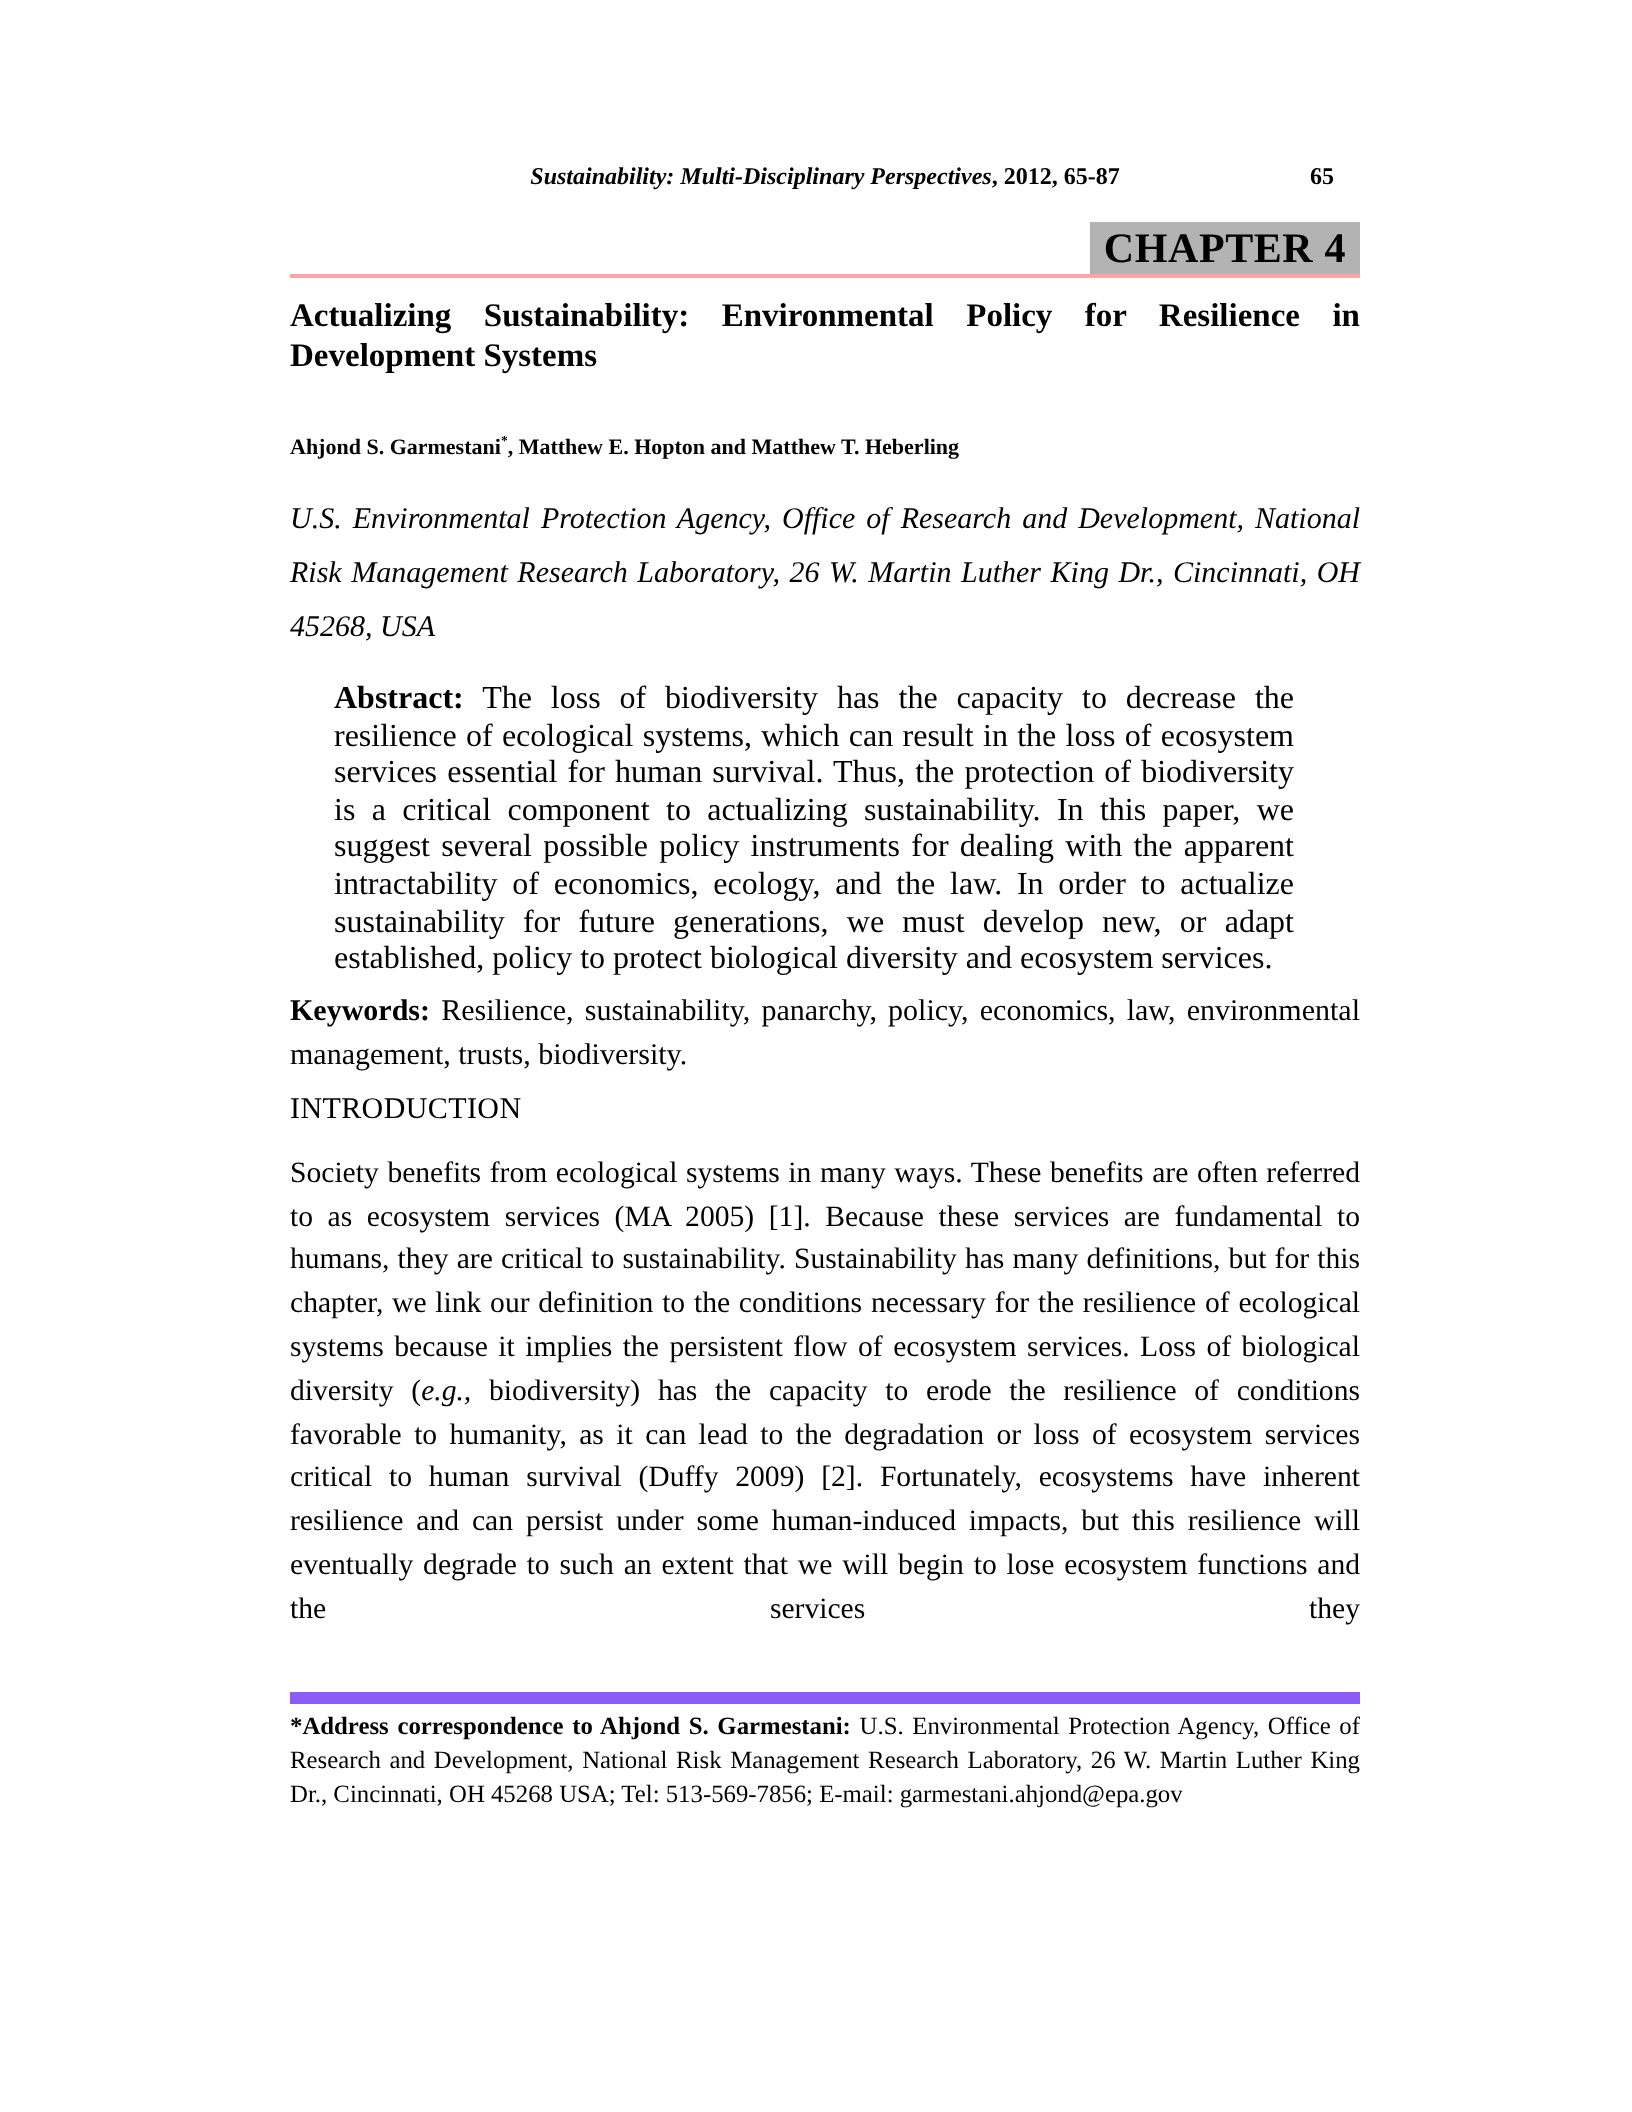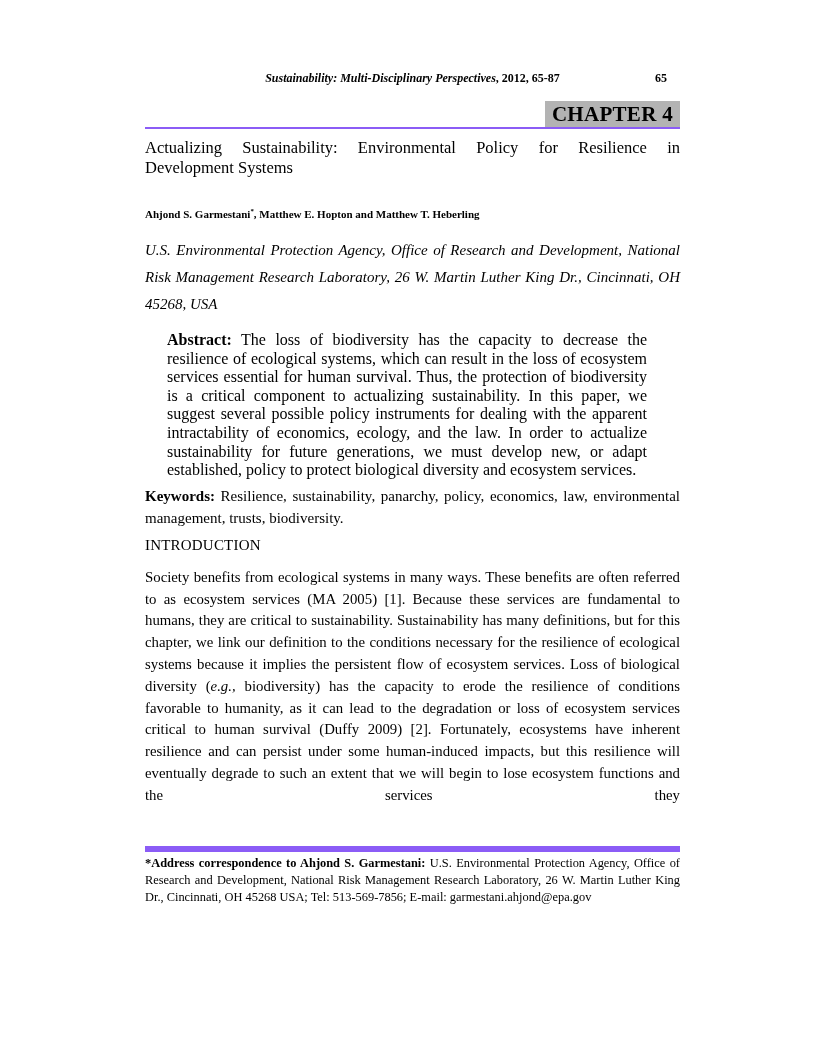--- a/index.html
+++ b/index.html
@@ -8,23 +8,23 @@
     width: 816px;
     height: 1056px;
     background: #ffffff;
     font-family: "Liberation Serif", serif;
     color: #000000;
     overflow: hidden;
   }
   .content {
     position: absolute;
     left: 145px;
-    top: 12px;
+    top: 0;
     width: 535px;
-    padding-top: 59px;
+    padding-top: 81px;
   }
   
   .running-header {
     position: relative;
     height: 15px;
     font-size: 12px;
     font-weight: bold;
     text-align: center;
     line-height: 15px;
     white-space: nowrap;
@@ -32,37 +32,37 @@
   .running-header .journal { font-style: italic; }
   .running-header .rh-page {
     position: absolute;
     right: 13px;
     top: 0;
   }
   
   .chapter-row {
     margin-top: 15px;
     text-align: right;
-    border-bottom: 2px solid #8b5cf6;
+    border-bottom: 2px solid #fca5a5;
     line-height: 0;
   }
   .chapter-badge {
     display: inline-block;
     background: #b3b3b3;
     font-size: 21px;
     font-weight: bold;
     line-height: 24px;
     padding: 1px 7px;
     letter-spacing: 0.3px;
   }
   
   .title {
     margin: 9px 0 0 0;
     font-size: 16.5px;
-    font-weight: normal;
+    font-weight: bold;
     line-height: 20px;
   }
   .title .t-line1 {
     display: block;
     text-align: justify;
     text-align-last: justify;
   }
   .title .t-line2 { display: block; }
   
   .authors {

